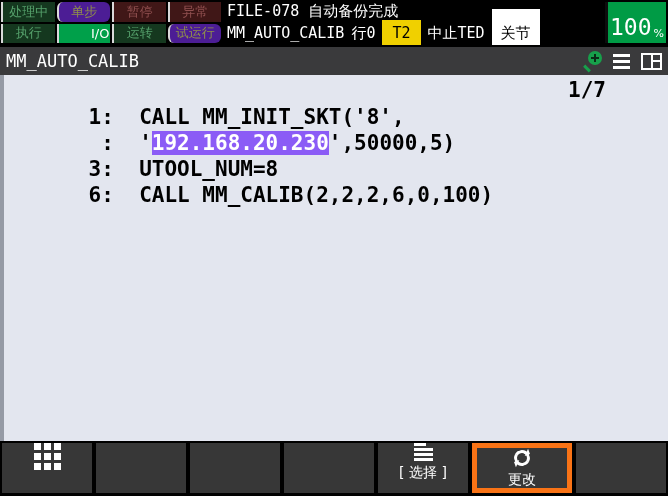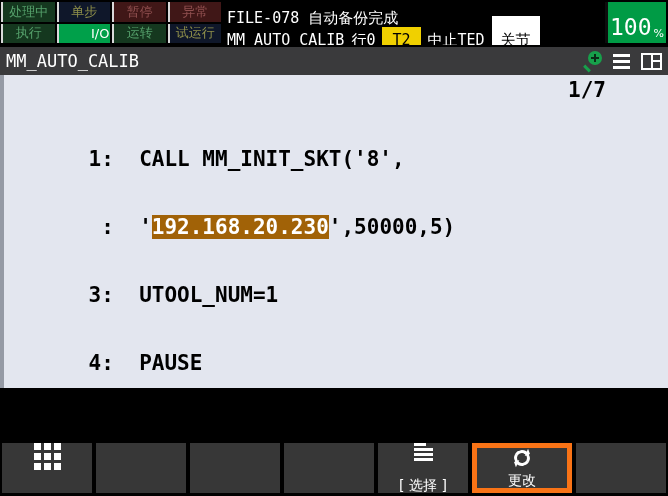--- a/index.html
+++ b/index.html
@@ -6,25 +6,25 @@
   .screen{position:relative;width:668px;height:496px;background:#000;overflow:hidden;
           font-family:"DejaVu Sans",sans-serif;}
 
   
   .header{position:absolute;top:0;left:0;right:0;height:45px;background:#000;}
   .led-grid{position:absolute;left:1px;top:2px;width:220px;height:41px;
             display:grid;grid-template-columns:repeat(4,1fr);grid-template-rows:1fr 1fr;gap:2px;}
   .led{display:flex;align-items:center;justify-content:center;font-size:13px;
        border-left:2px solid #d9d9d9;box-sizing:border-box;white-space:nowrap;}
   .led.g{background:#15381f;color:#55a06b;}
-  .led.y{background:#0f172a;color:#90904a;}
+  .led.y{background:#4c1d95;color:#90904a;border-radius:6px;}
   .led.r{background:#401717;color:#915050;}
   .led.on{background:#00a04a;color:#ffffff;padding-left:32px;}
 
-  .messages{position:absolute;left:227px;top:8px;color:#fff;}
+  .messages{position:absolute;left:227px;top:1px;color:#fff;}
   .msg1{height:21px;line-height:21px;font-size:15px;font-family:"DejaVu Sans Mono",monospace;white-space:nowrap;}
   .msg2{height:22px;display:flex;align-items:center;gap:7px;font-size:15px;
         font-family:"DejaVu Sans Mono",monospace;white-space:nowrap;}
   .badge-t2{background:#f0d000;color:#000;padding:4px 10px;line-height:19px;height:19px;}
   .badge-joint{background:#ffffff;color:#000;padding:15px 9px;line-height:19px;height:19px;}
 
   .speed{position:absolute;top:2px;right:2px;width:61px;height:41px;background:#009b45;
          border-left:3px solid #0d0d0d;box-sizing:border-box;color:#fff;
          display:flex;align-items:flex-end;justify-content:center;padding-bottom:4px;}
   .speed-val{font-size:23px;line-height:1;font-family:"DejaVu Sans Mono",monospace;}
@@ -45,35 +45,35 @@
   .zoom-icon .pv{top:3px;right:6px;width:2px;height:8px;}
   .zoom-icon .handle{position:absolute;left:1px;bottom:1px;width:8px;height:3px;background:#17a04b;
                      transform:rotate(45deg);}
   .burger-icon{display:flex;flex-direction:column;gap:3px;}
   .burger-icon i{display:block;width:17px;height:3px;background:#fff;}
   .split-icon{position:relative;width:21px;height:17px;border:2px solid #fff;box-sizing:border-box;}
   .split-icon::before{content:"";position:absolute;top:0;bottom:0;left:8px;width:2px;background:#fff;}
   .split-icon::after{content:"";position:absolute;left:10px;right:0;top:5px;height:2px;background:#fff;}
 
   
-  .main{position:absolute;top:75px;left:0;right:0;height:313px;background:#e3e6ef;
+  .main{position:absolute;top:75px;left:0;right:0;height:367px;background:#e3e6ef;
         border-left:4px solid #959aa5;box-sizing:border-box;}
   .page-ind{position:absolute;top:3px;right:62px;color:#000;
             font:bold 21px "DejaVu Sans Mono",monospace;}
   .code{position:absolute;top:29px;left:34px;right:0;}
   .codeline{font:bold 21px "DejaVu Sans Mono",monospace;line-height:26px;
-            white-space:pre;color:#000;margin-top:42px;}
-  .sel{background:#a16207;color:#fff;}
+            white-space:pre;color:#000;}
+  .sel{background:#8b5cf6;color:#fff;}
   .hl{background:#ffd800;color:#e00000;}
 
   
   .footer{position:absolute;left:0;right:0;bottom:0;height:55px;background:#000;
           display:flex;gap:4px;padding:2px 2px 3px 2px;box-sizing:border-box;}
   .skey{flex:1;background:#373737;color:#fff;display:flex;flex-direction:column;
-        align-items:center;justify-content:space-between;gap:3px;font-size:14px;box-sizing:border-box;}
+        align-items:center;justify-content:flex-start;gap:3px;font-size:14px;box-sizing:border-box;}
   .skey.active{border:5px solid #f97316;}
   .skey .lbl{line-height:16px;white-space:nowrap;}
 
   .grid9{display:grid;grid-template-columns:repeat(3,7px);grid-template-rows:repeat(3,7px);gap:3px;}
   .grid9 i{background:#fff;}
   .list-icon{display:flex;flex-direction:column;gap:2px;align-items:flex-start;}
   .list-icon i{display:block;height:3px;width:19px;background:#fff;}
   .list-icon i:first-child{width:12px;}
   .sync-icon{position:relative;width:20px;height:20px;}
   .sync-icon::before{content:"";position:absolute;inset:2px;border:3px solid transparent;
@@ -134,22 +134,21 @@
         </span>
       <span class="split-icon"></span>
     </div>
   </div>
 
   <div class="main">
     <div class="page-ind">1/7</div>
     <div class="code">
       <div class="codeline"><span>    1:  CALL MM_INIT_SKT('8',</span></div>
       <div class="codeline"><span>     :  '</span><span class="sel">192.168.20.230</span><span>',50000,5)</span></div>
-      <div class="codeline"><span>    3:  UTOOL_NUM=1</span></div>
-      <div class="codeline"><span>    4:  PAUSE</span></div>
+      <div class="codeline"><span>    3:  UTOOL_NUM=8</span></div>
       <div class="codeline"><span>    6:  CALL MM_CALIB(2,2,2,6,0,100)</span></div>
     </div>
   </div>
 
   <div class="footer">
     <div class="skey">
       <span class="grid9">
           <i></i>
           <i></i>
           <i></i>

